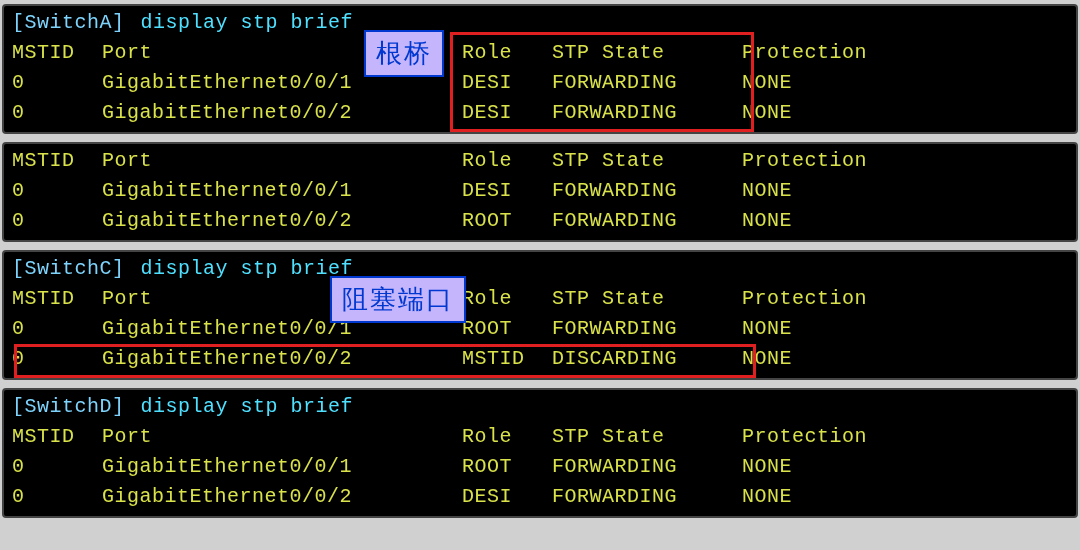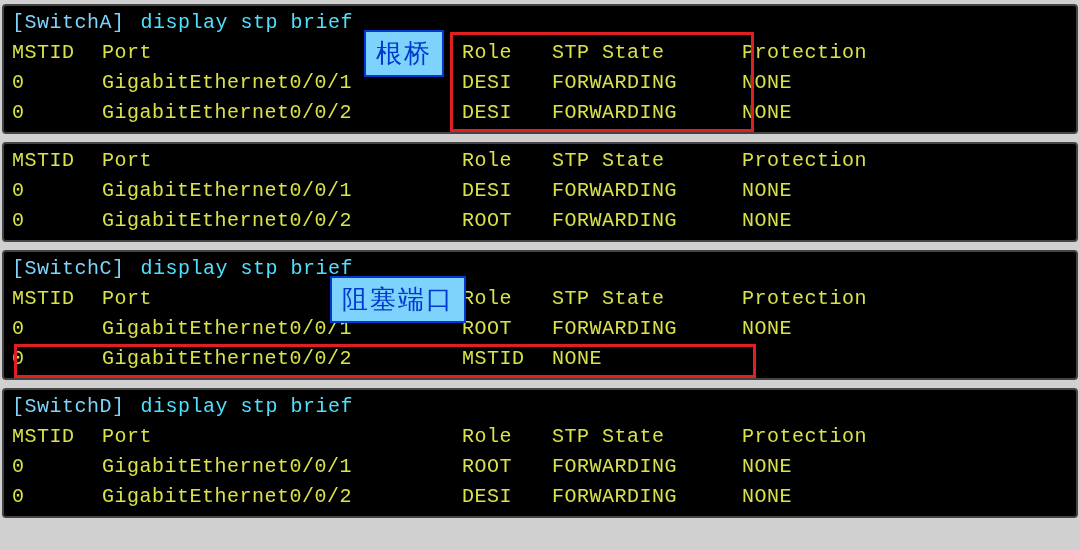--- a/index.html
+++ b/index.html
@@ -53,21 +53,21 @@
   
   .redbox {
     position:absolute;
     border:3px solid #e02020;
     pointer-events:none;
     box-sizing:border-box;
   }
   
   .callout {
     position:absolute;
-    background:#7dd3fc;
+    background:#c4b5fd;
     color:#0038d0;
     border:2px solid #0038d0;
     font-family:"SimHei","Heiti SC",sans-serif;
     font-size:26px;
     padding:4px 10px 4px 10px;
     letter-spacing:2px;
     z-index:5;
   }
 </style>
 </head>
@@ -139,20 +139,21 @@
       <span class="c-ms">0</span>
       <span class="c-port">GigabitEthernet0/0/1</span>
       <span class="c-role">ROOT</span>
       <span class="c-state">FORWARDING</span>
       <span class="c-prot">NONE</span>
     </div>
     <div class="row data">
       <span class="c-ms">0</span>
       <span class="c-port">GigabitEthernet0/0/2</span>
       <span class="c-role">MSTID</span>
+      <span class="c-state">DISCARDING</span>
       <span class="c-prot">NONE</span>
     </div>
     <div class="redbox" style="top:92px;left:10px;width:742px;height:34px"></div>
     <div class="callout" style="top:24px;left:326px">阻塞端口</div>
   </div>
 
   <div class="panel">
     <div class="line"><span class="lbl-white">[SwitchD]</span><span class="lbl-cyan">display stp brief</span></div>
     <div class="row hdr">
       <span class="c-ms">MSTID</span>

